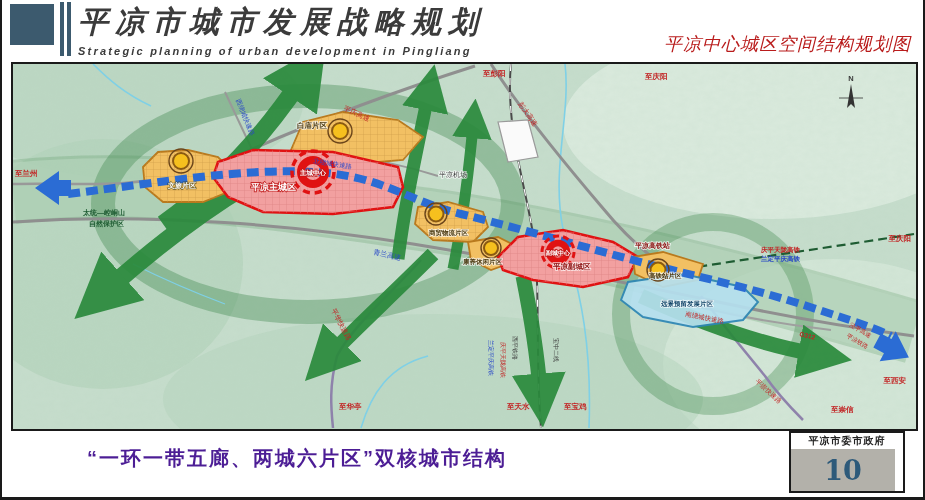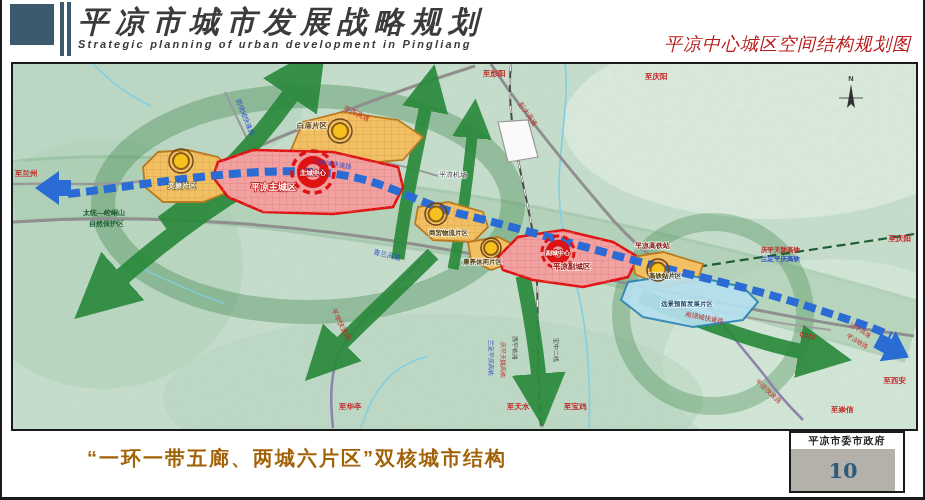--- a/index.html
+++ b/index.html
@@ -6,39 +6,39 @@
   .page{position:relative;width:925px;height:500px;background:#fff;overflow:hidden;
         border-left:2px solid #1a1a1a;border-right:2px solid #1a1a1a;border-bottom:3px solid #1a1a1a;
         box-sizing:border-box;font-family:"Liberation Sans",sans-serif;}
   
   .header{position:absolute;left:0;top:0;width:100%;height:62px;background:#fff;font-style:italic;}
   .logo-square{position:absolute;left:8px;top:4px;width:44px;height:41px;background:#3c5a6e;}
   .bar{position:absolute;top:2px;width:4px;height:54px;background:#3c5a6e;}
   .bar.b1{left:58px}.bar.b2{left:65px}
   .title-block{position:absolute;left:76px;top:6px;}
   .title{font-size:30px;font-weight:bold;color:#3b3b3b;letter-spacing:7px;line-height:32px;white-space:nowrap;}
-  .subtitle{font-size:11px;font-weight:bold;color:#3b3b3b;letter-spacing:2.2px;margin-top:0;white-space:nowrap;}
+  .subtitle{font-size:11px;font-weight:bold;color:#3b3b3b;letter-spacing:2.2px;margin-top:7px;white-space:nowrap;}
   .right-caption{position:absolute;right:12px;bottom:6px;font-size:18px;color:#b91c1c;letter-spacing:1px;}
   
   .map-frame{position:absolute;left:9px;top:62px;width:907px;height:369px;border:2px solid #1a1a1a;
              box-sizing:border-box;background:#c3dbc8;}
   .map-frame svg{display:block;width:100%;height:100%;font-family:"Liberation Sans",sans-serif;}
   text{user-select:none;}
   .t-red{fill:#c22525}.t-blue{fill:#2847c8}.t-dark{fill:#3a3a3a}.t-green{fill:#1f5c33}
   .t-white{fill:#ffffff}.t-dred{fill:#8e1212}.t-navy{fill:#16486b}.t-brown{fill:#4a3a12}
   .halo{paint-order:stroke;stroke:rgba(255,255,255,0.75);stroke-width:1.6px;}
   .halo-red{paint-order:stroke;stroke:rgba(190,20,20,0.85);stroke-width:1.8px;}
   .bold{font-weight:bold;}
   
   .footer{position:absolute;left:0;top:431px;width:100%;height:66px;background:#fff;}
-  .caption{position:absolute;left:85px;top:14px;font-size:20px;font-weight:bold;color:#a16207;letter-spacing:2px;}
+  .caption{position:absolute;left:85px;top:14px;font-size:20px;font-weight:bold;color:#4c1d95;letter-spacing:2px;}
   .gov-box{position:absolute;right:18px;top:0;width:116px;height:62px;border:2px solid #1a1a1a;box-sizing:border-box;background:#fff;}
   .gov-label{height:16px;line-height:16px;text-align:center;font-size:10px;font-weight:bold;color:#222;letter-spacing:1px;}
   .gov-number{position:absolute;left:0;right:8px;top:16px;bottom:0;background:#b3b1aa;display:flex;align-items:center;justify-content:center;
-              font-family:"DejaVu Serif","Liberation Serif",serif;font-size:21px;font-weight:bold;color:#2d5a7a;}
+              font-family:"DejaVu Serif","Liberation Serif",serif;font-size:27px;font-weight:bold;color:#2d5a7a;}
 </style>
 </head>
 <body>
 
 <div class="page">
 
   <div class="header">
     <div class="logo-square"></div>
     <div class="bar b1"></div>
     <div class="bar b2"></div>

